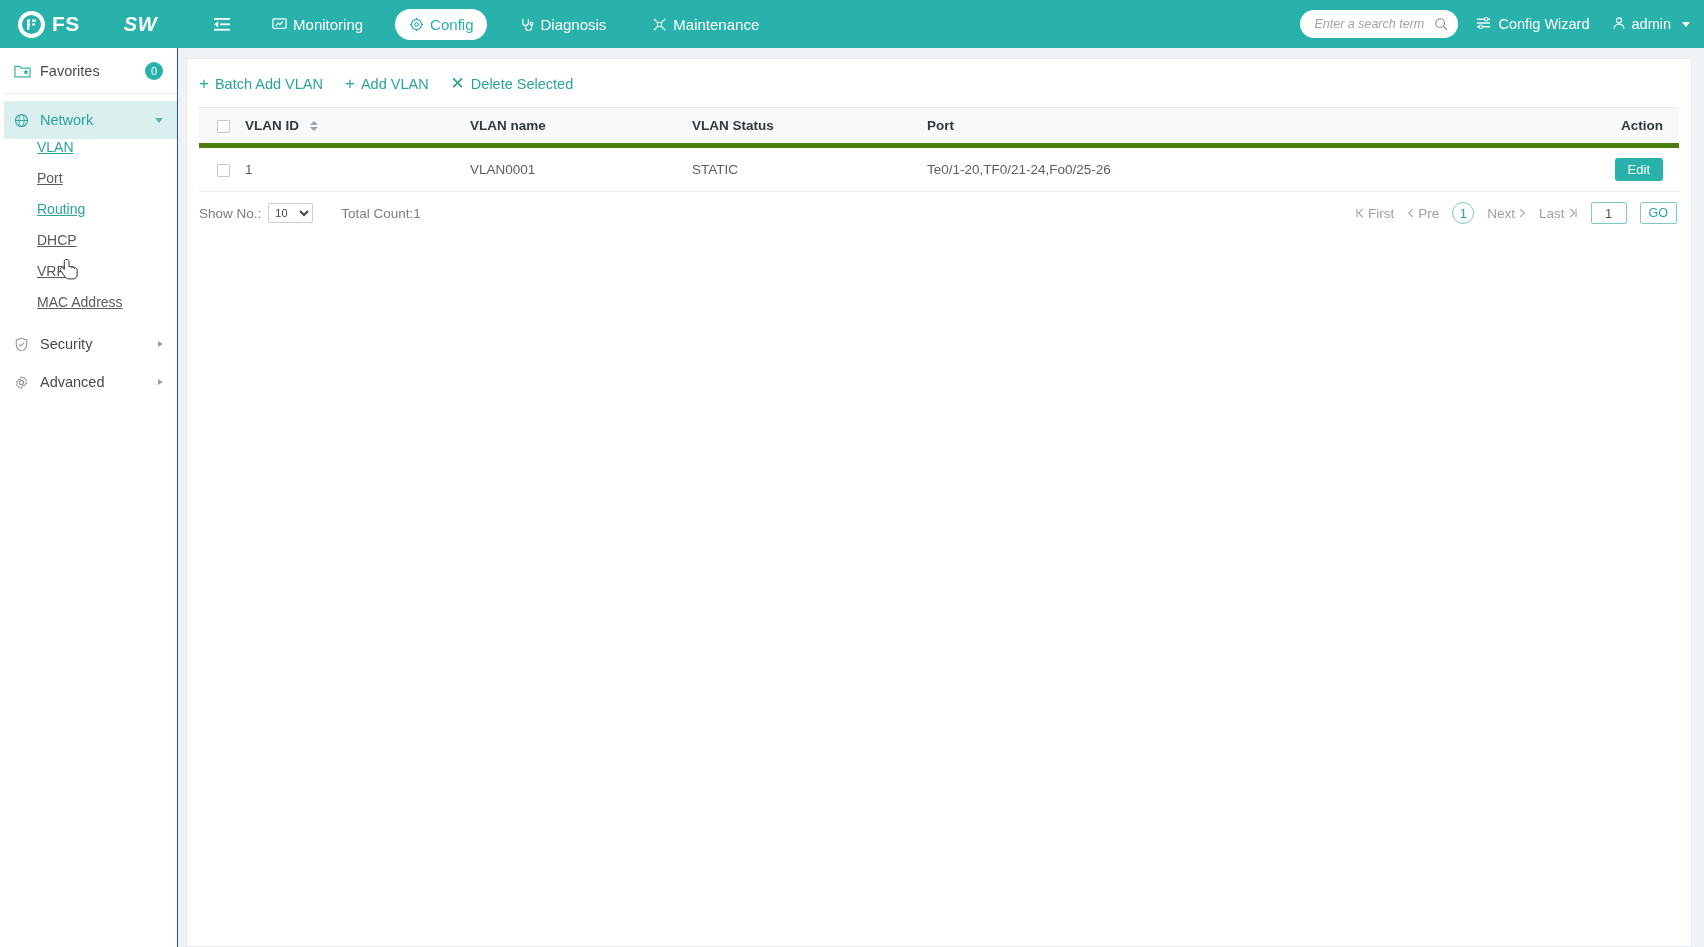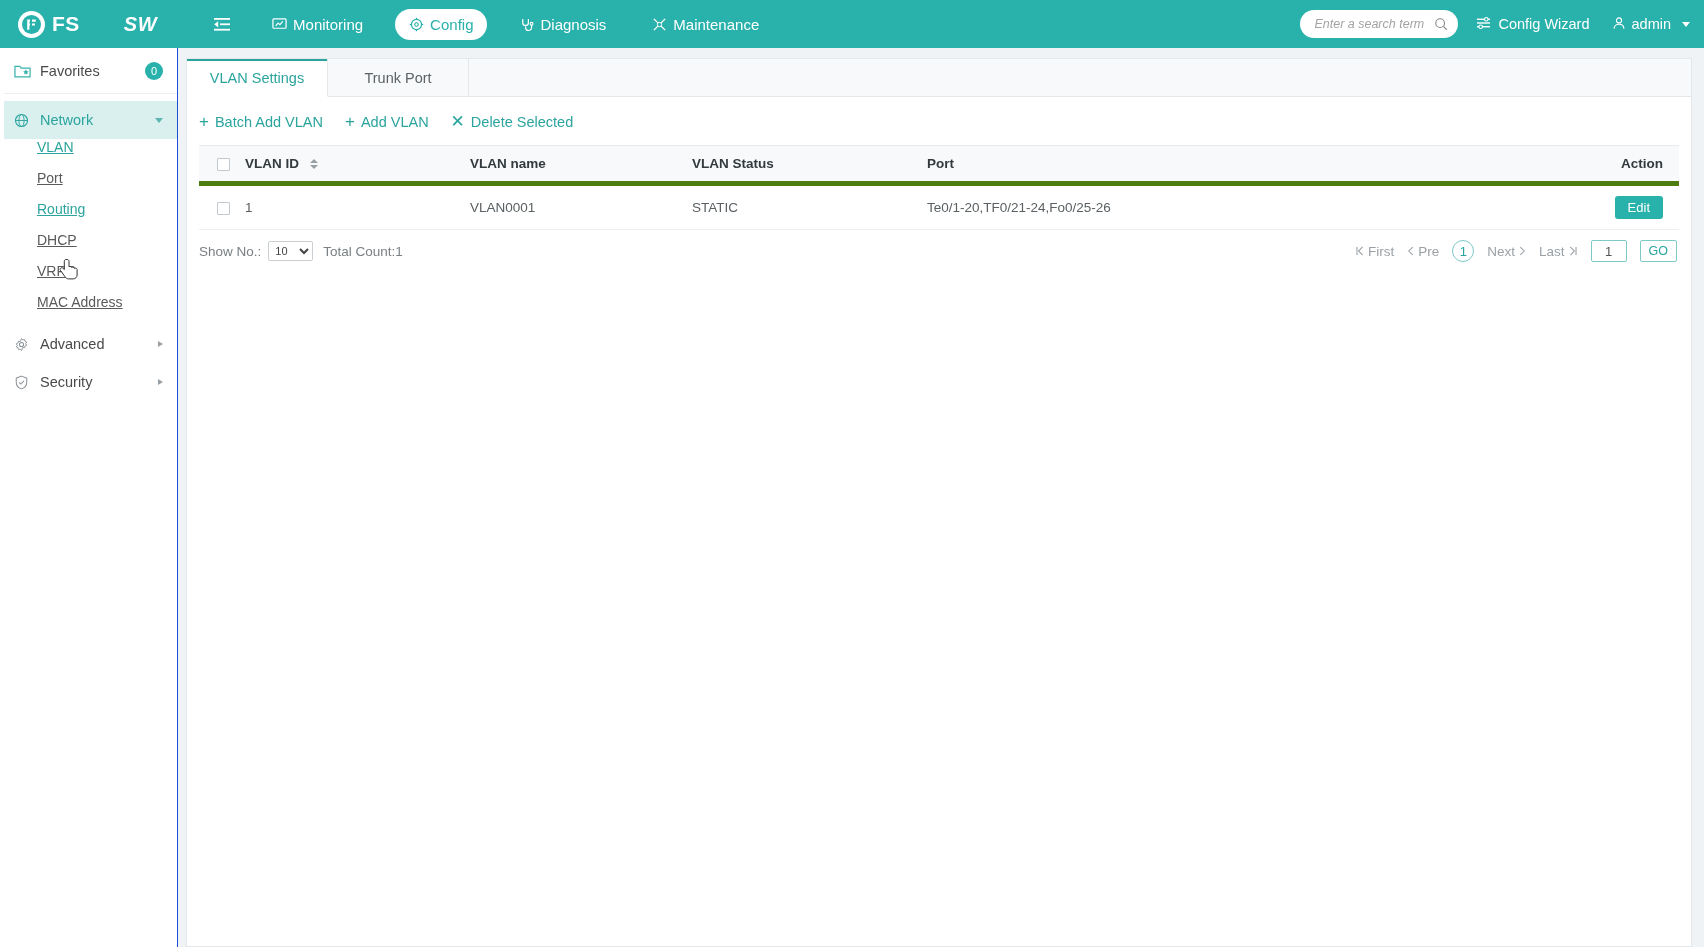--- a/index.html
+++ b/index.html
@@ -291,21 +291,21 @@
   .page-size {
     font-size: 11px;
     padding: 2px 2px;
     border: 1px solid #c8ced1;
     border-radius: 2px;
     background: #fff;
     color: #444;
     font-family: "Liberation Sans", sans-serif;
     cursor: pointer;
   }
-  .total { margin-left: 10px; color: #7a8084; }
+  .total { margin-left: 28px; color: #7a8084; }
   .pager-right {
     margin-left: auto;
     display: flex; align-items: center; gap: 13px;
   }
   .pg {
     display: flex; align-items: center; gap: 4px;
     color: #9aa1a6; cursor: pointer; font-size: 13.5px;
   }
   .pg-num {
     width: 22px; height: 22px; border-radius: 50%;
@@ -493,57 +493,49 @@
     <span>VRRP</span>
   </div>
   <div class="subitem">
     <span>MAC Address</span>
   </div>
 
 
   <div class="grp">
     <span class="gico">
       <svg width="15" height="15" viewBox="0 0 16 16">
+        <path d="M8 1.2l5.6 2.2v4.2c0 3.6-2.6 6.1-5.6 7.2-3-1.1-5.6-3.6-5.6-7.2V3.4z" fill="none" stroke="currentColor" stroke-width="1.1"></path>
+        <path d="M5.5 7.8l1.8 1.8 3.3-3.4" fill="none" stroke="currentColor" stroke-width="1.1"></path>
+      </svg>
+    </span>
+    <span>Security</span>
+    <span class="arrow-r"></span>
+  </div>
+
+  <div class="grp">
+    <span class="gico">
+      <svg width="15" height="15" viewBox="0 0 16 16">
         <circle cx="8" cy="8" r="2.2" fill="none" stroke="currentColor" stroke-width="1.1"></circle>
         <path d="M8 1.6l1.3 1.5 2-.5.4 2 1.9.8-1.1 1.7 1.1 1.7-1.9.8-.4 2-2-.5L8 14.4l-1.3-1.5-2 .5-.4-2-1.9-.8 1.1-1.7L2.4 7.2l1.9-.8.4-2 2 .5z" fill="none" stroke="currentColor" stroke-width="1"></path>
       </svg>
     </span>
     <span>Advanced</span>
     <span class="arrow-r"></span>
   </div>
 
-  <div class="grp">
-    <span class="gico">
-      <svg width="15" height="15" viewBox="0 0 16 16">
-        <path d="M8 1.2l5.6 2.2v4.2c0 3.6-2.6 6.1-5.6 7.2-3-1.1-5.6-3.6-5.6-7.2V3.4z" fill="none" stroke="currentColor" stroke-width="1.1"></path>
-        <path d="M5.5 7.8l1.8 1.8 3.3-3.4" fill="none" stroke="currentColor" stroke-width="1.1"></path>
-      </svg>
-    </span>
-    <span>Security</span>
-    <span class="arrow-r"></span>
-  </div>
-
   <div class="fakecursor">
     <svg width="22" height="26" viewBox="0 0 22 26">
       <path d="M7 1.5c-1 0-1.7.8-1.7 1.8v8.2l-1.4-1.3c-.7-.7-1.8-.6-2.4.1-.5.6-.5 1.5 0 2.1l4.3 6.1c.8 1.1 2 2.4 3.8 2.4h4.6c2.2 0 3.9-1.7 3.9-3.9v-5.3c0-.9-.7-1.6-1.6-1.6-.4 0-.8.1-1 .4-.1-.8-.8-1.4-1.6-1.4-.5 0-.9.2-1.2.5-.2-.7-.8-1.2-1.6-1.2-.4 0-.8.2-1.1.4V3.3c0-1-.8-1.8-1.8-1.8z" fill="#ffffff" stroke="#333" stroke-width="1"></path>
     </svg>
   </div>
 </div>
 
 <div class="main">
   <div class="panel">
 
-    <div class="tabs">
-      <div class="tab active">
-        <span>VLAN Settings</span>
-      </div>
-      <div class="tab">
-        <span>Trunk Port</span>
-      </div>
-    </div>
 
     <div class="toolbar">
       <div class="tool-btn">
         <span class="plus">+</span>
         <span>Batch Add VLAN</span>
       </div>
       <div class="tool-btn">
         <span class="plus">+</span>
         <span>Add VLAN</span>
       </div>

